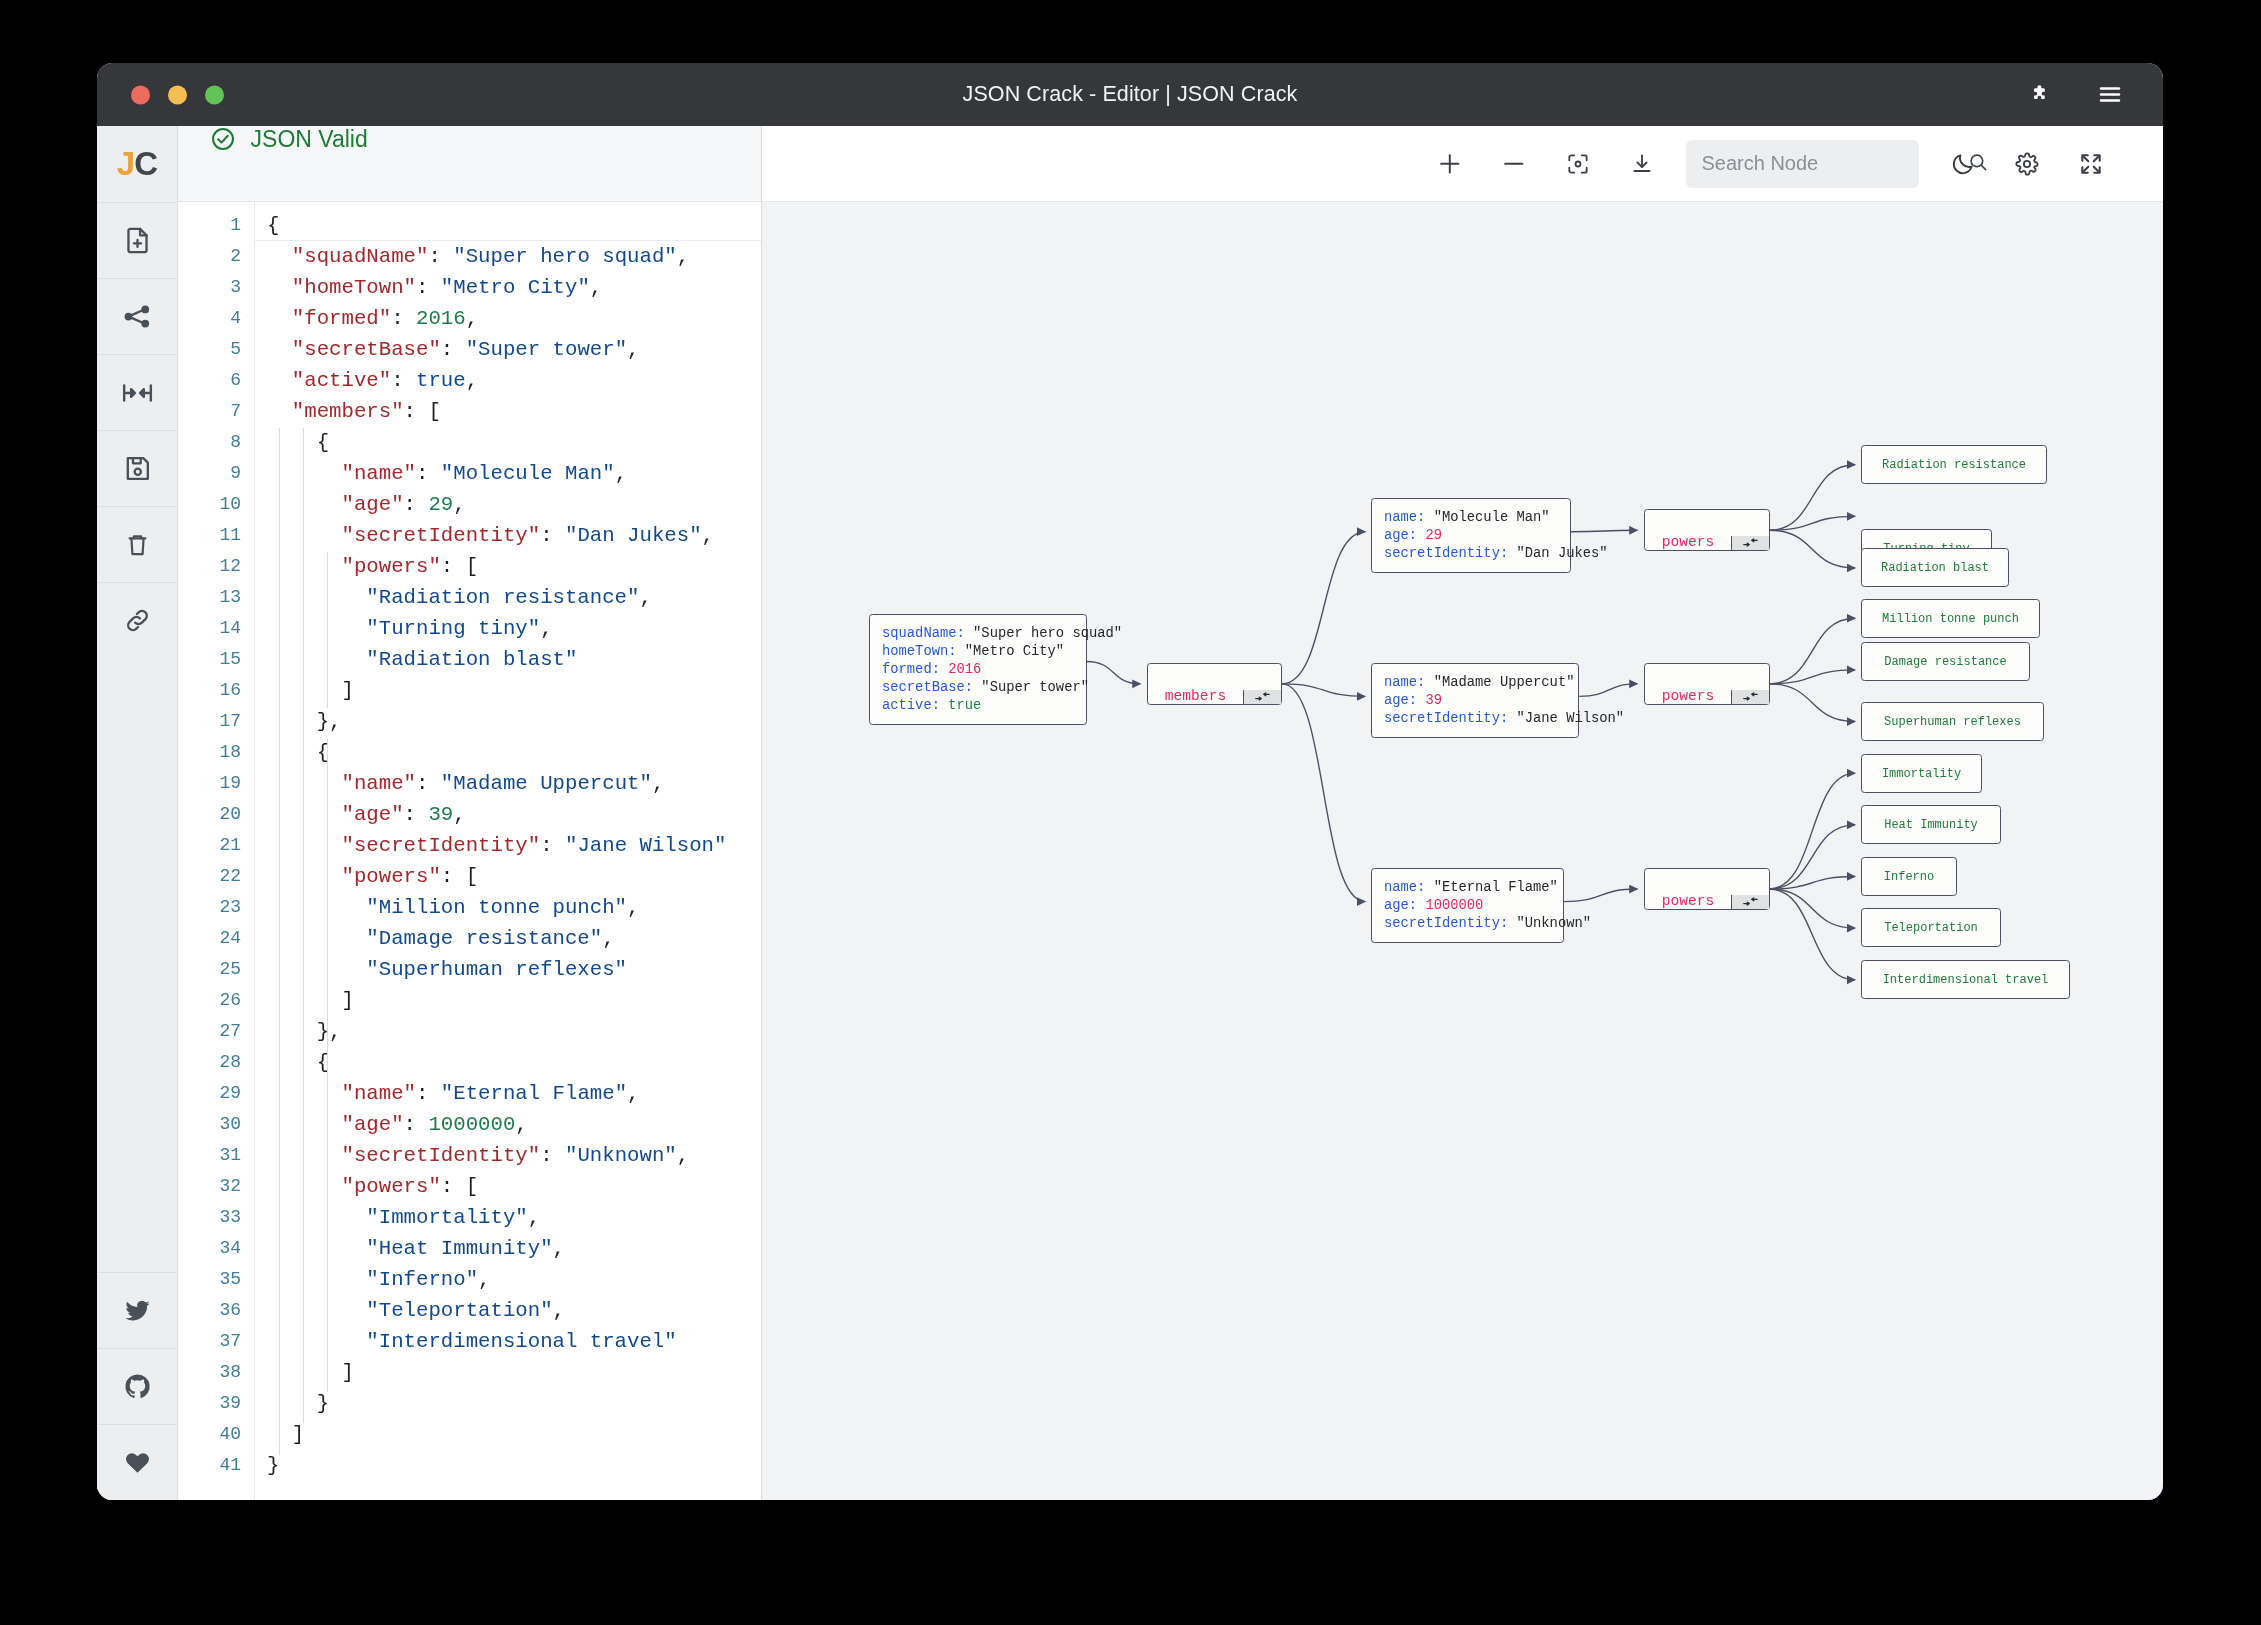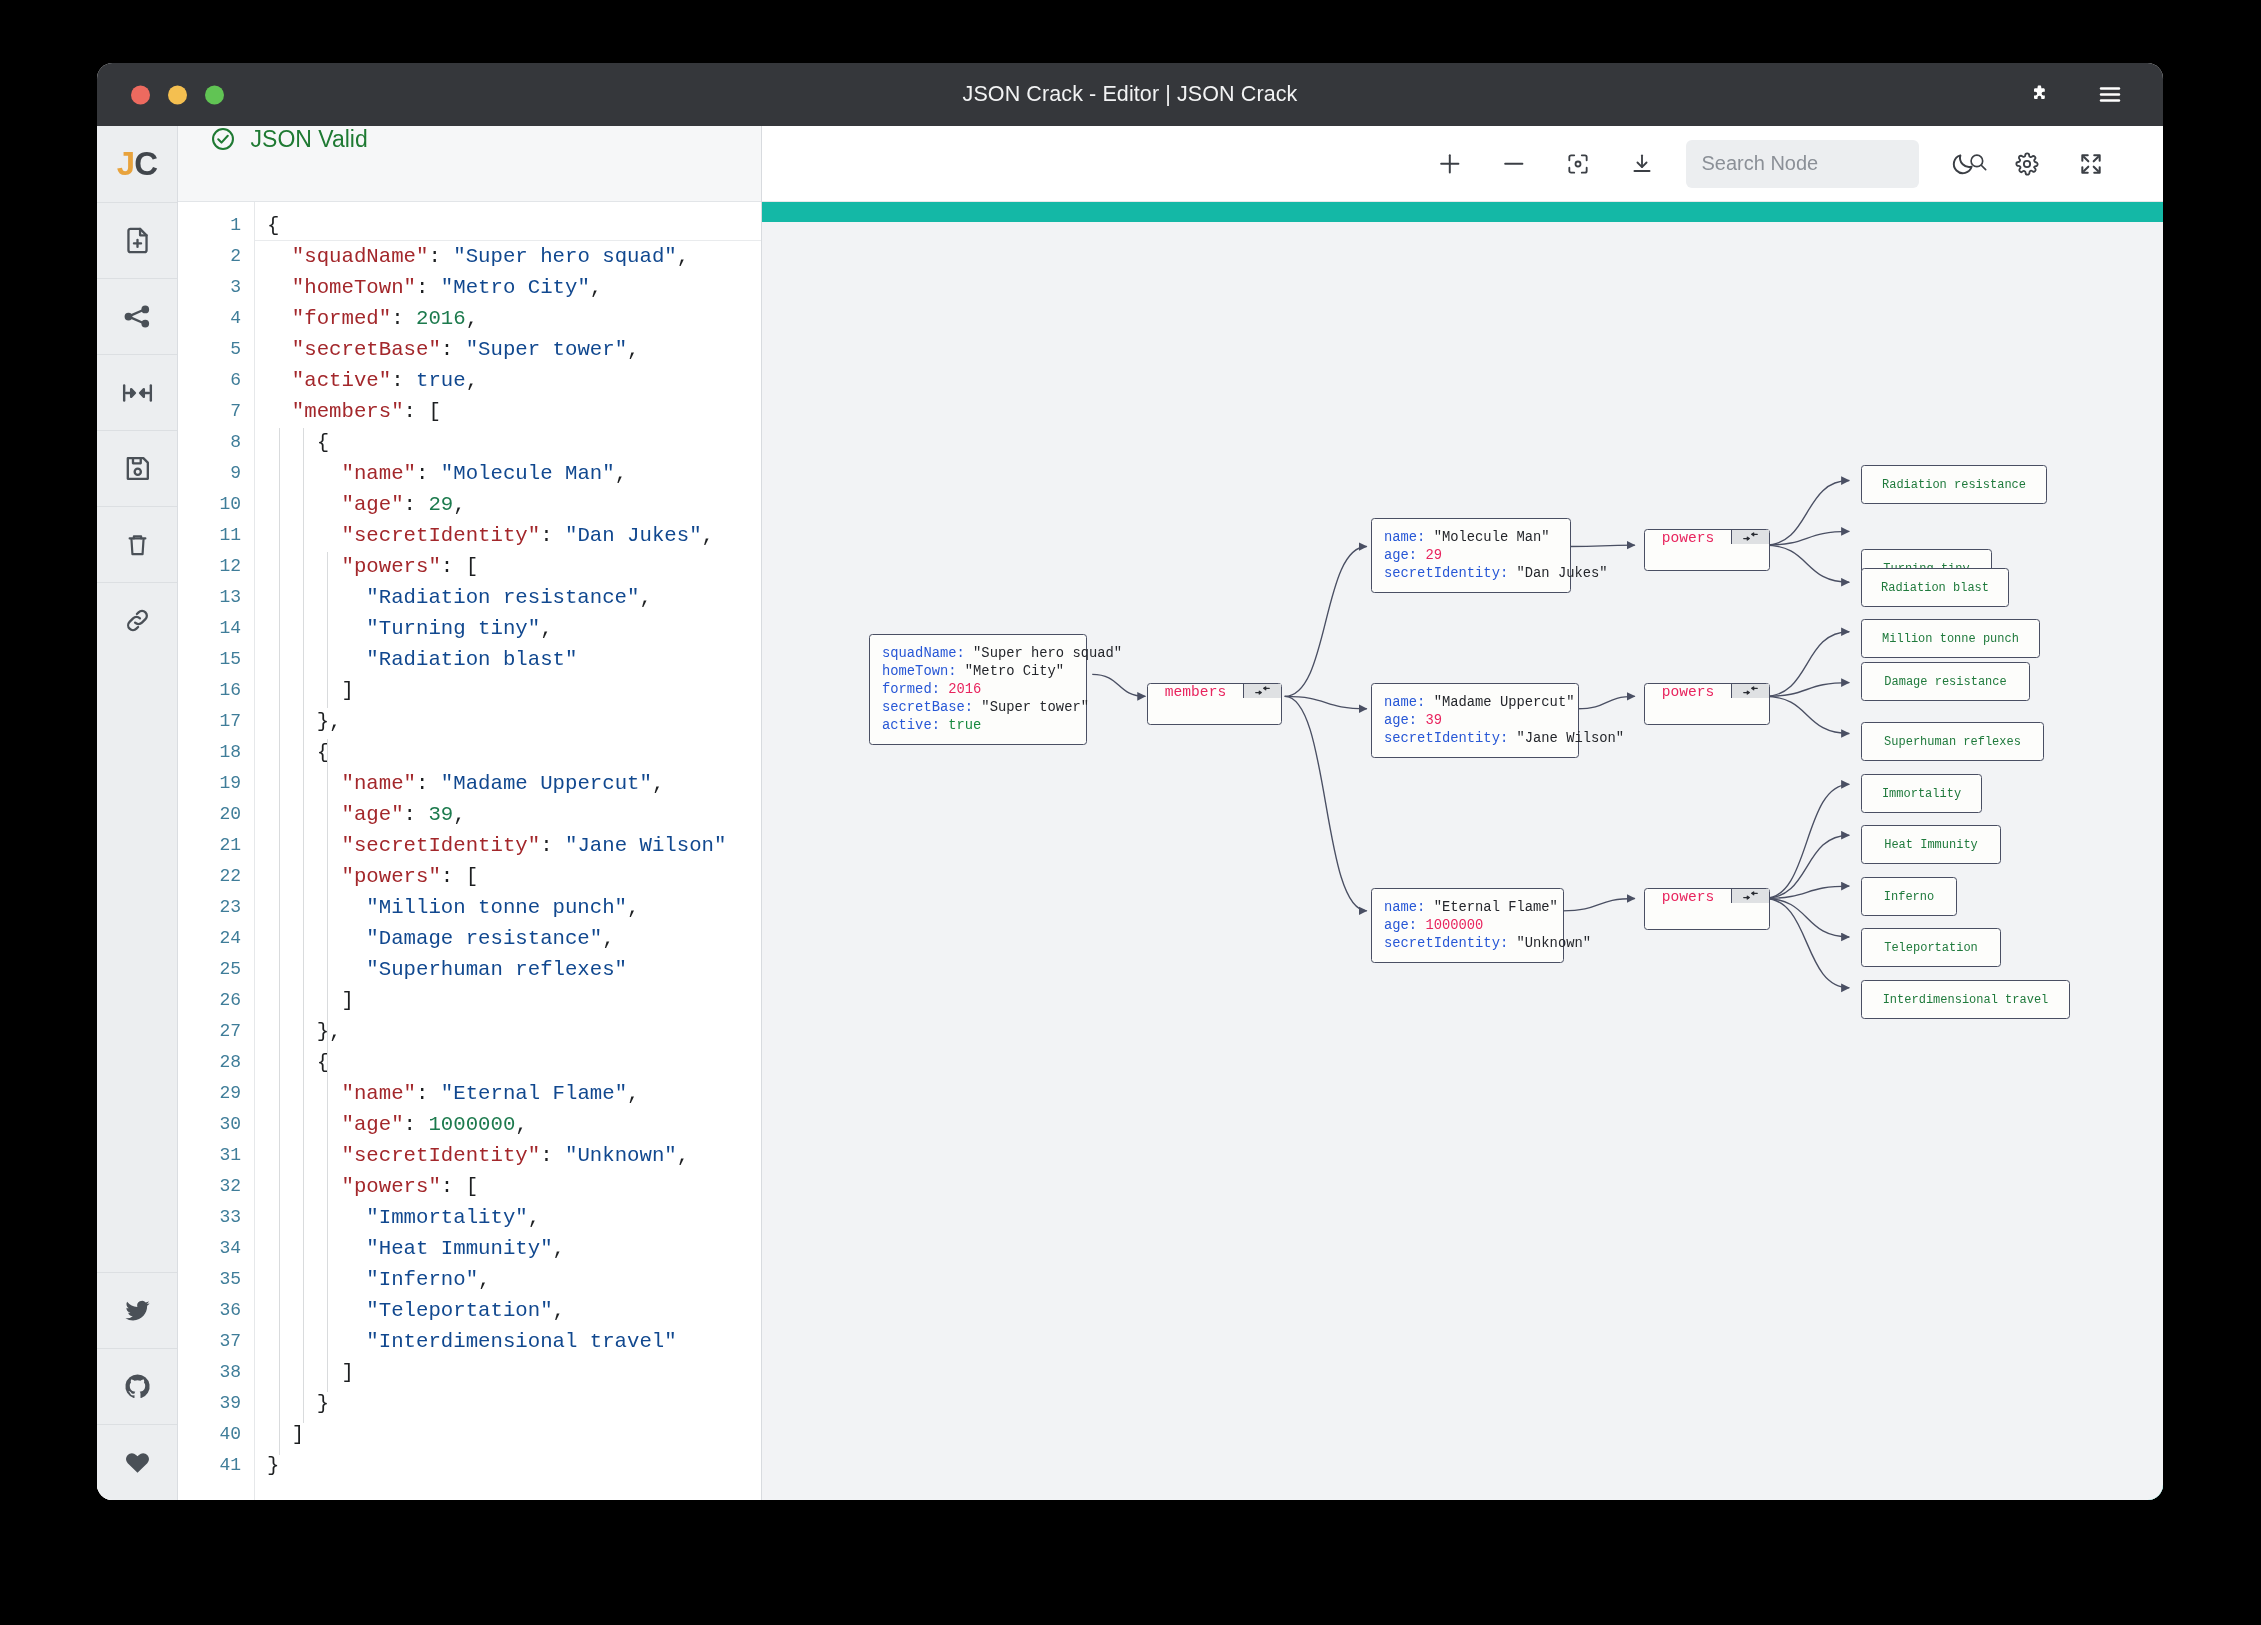--- a/index.html
+++ b/index.html
@@ -117,21 +117,21 @@
   .s { color: #11488f; }   
   .n { color: #1c7a4d; }   
   .b { color: #11488f; }   
   .p { color: #1d1f21; }   
   
   #code .guide {
     position: absolute; width: 0.9px; background: #d9dbdd; top: 0;
   }
 
   
-  #graph-pane { flex: 1 1 auto; position: relative; background: #14b8a6; display: flex; flex-direction: column; gap: 20px; }
+  #graph-pane { flex: 1 1 auto; position: relative; background: #d946ef; display: flex; flex-direction: column; }
   #graph-toolbar {
     height: 76px; flex: none;
     display: flex; align-items: center; justify-content: flex-end;
     gap: 0px; padding-right: 40px;
     background: #ffffff;
     border-bottom: 0.9px solid #e6e8ea;
   }
   .gt-btn {
     width: 64px; height: 64px;
     display: flex; align-items: center; justify-content: center;
@@ -172,21 +172,21 @@
   .nv-str { color: #24262b; }  
   .nv-num { color: #e8245e; }  
   .nv-bool{ color: #17893f; }  
 
   .node.leaf {
     display: flex; align-items: center; justify-content: center;
     color: #1f7a3c; font-size: 12px; white-space: nowrap;
   }
 
   .node.parent {
-    display: flex; align-items: flex-start;
+    display: flex; align-items: flex-end;
     background: #fdfdfb;
   }
   .node.parent .label {
     flex: 1 1 auto;
     display: flex; align-items: center; justify-content: center;
     color: #e8245e; font-size: 14.6px;
     padding: 0 12px;
   }
   .node.parent .collapse {
     width: 38px; flex: none;

